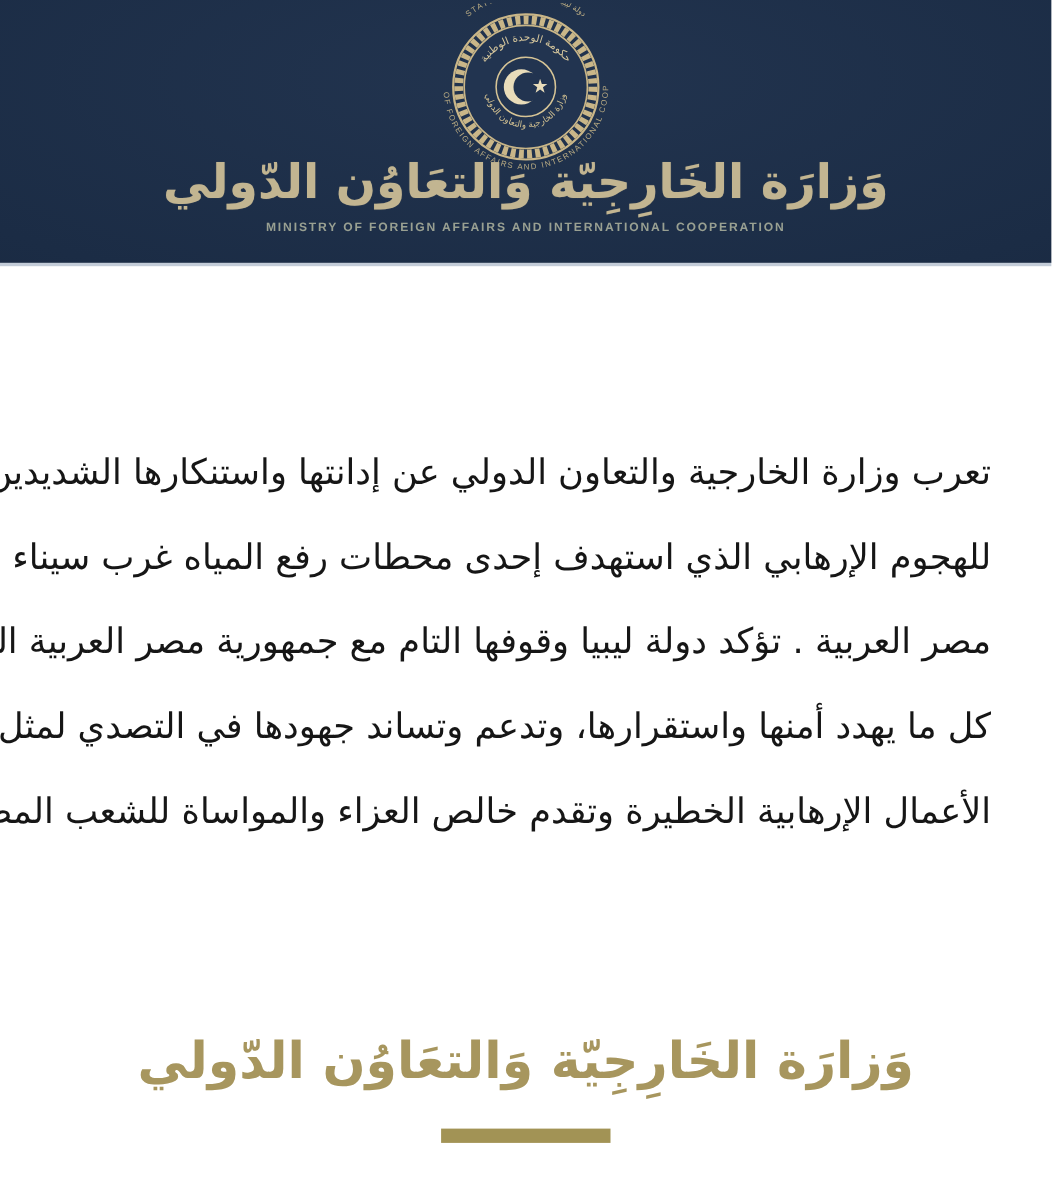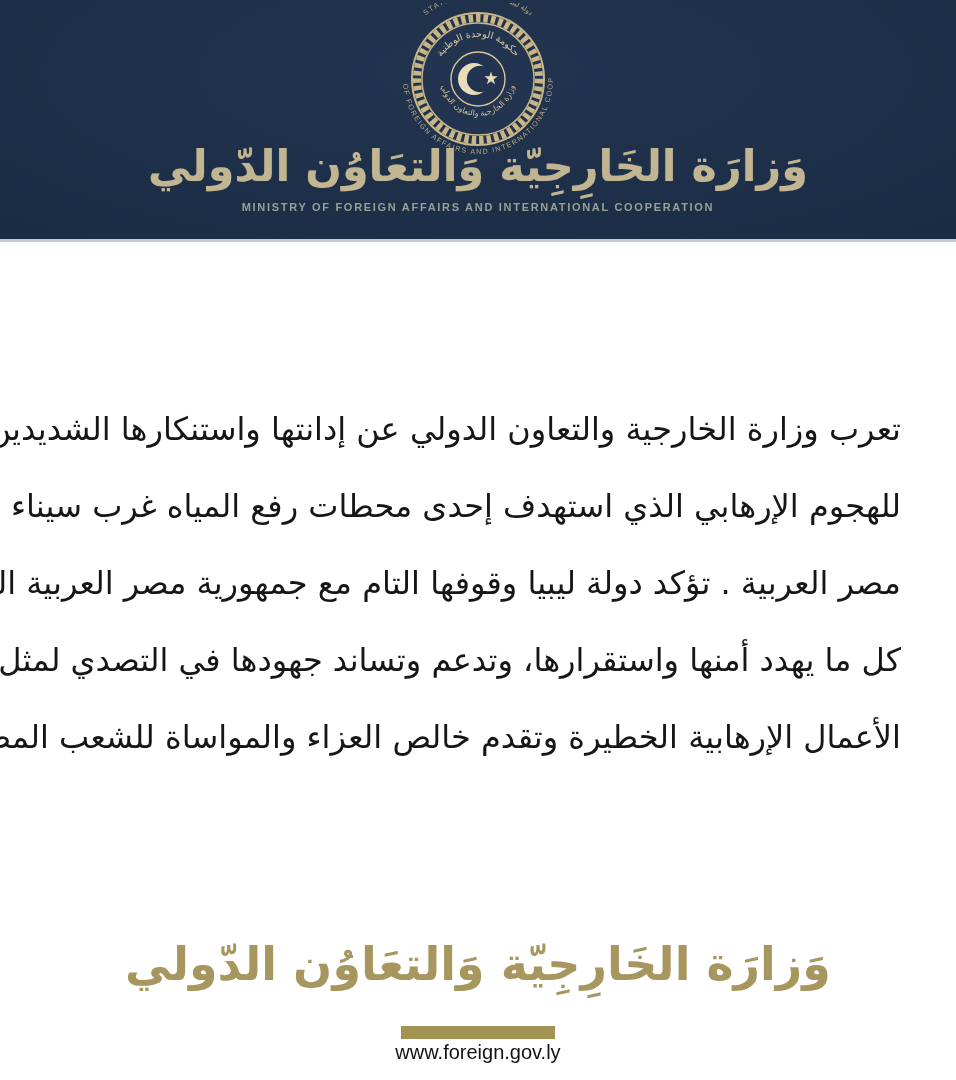--- a/index.html
+++ b/index.html
@@ -114,15 +114,14 @@
   <div class="statement">
     <div class="line">تعرب وزارة الخارجية والتعاون الدولي عن إدانتها واستنكارها الشديدين</div>
     <div class="line">للهجوم الإرهابي الذي استهدف إحدى محطات رفع المياه غرب سيناء فى جمهورية</div>
     <div class="line">مصر العربية . تؤكد دولة ليبيا وقوفها التام مع جمهورية مصر العربية الشقيقة تجاه</div>
     <div class="line">كل ما يهدد أمنها واستقرارها، وتدعم وتساند جهودها في التصدي لمثل هذه</div>
     <div class="line">الأعمال الإرهابية الخطيرة وتقدم خالص العزاء والمواساة للشعب المصري الشقيق .</div>
   </div>
 
   <div class="f-callig">وَزارَة الخَارِجِيّة وَالتعَاوُن الدّولي</div>
   <div class="f-bar"></div>
-  <div class="f-url">www.foreign.gov.ly</div>
 
 </div>
 
 </body></html>

